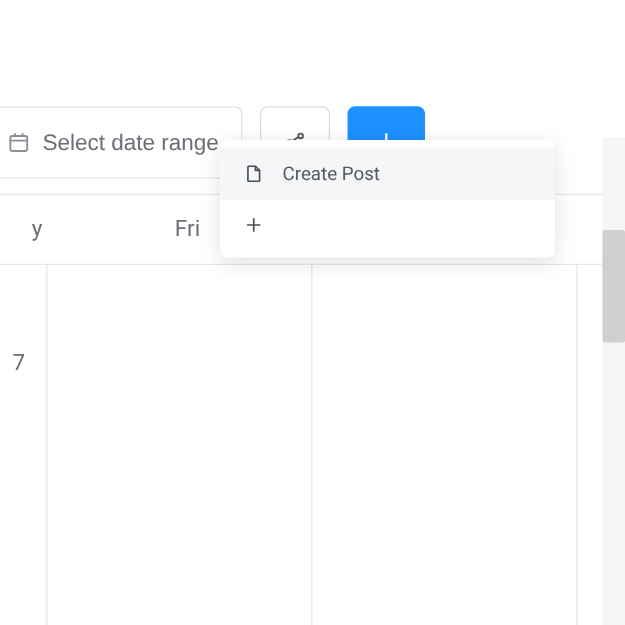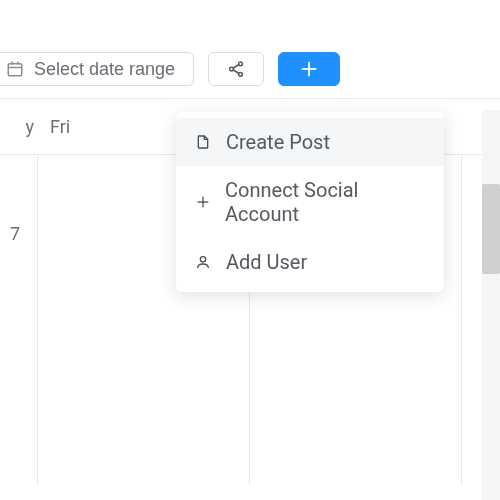--- a/index.html
+++ b/index.html
@@ -18,28 +18,29 @@
     display: flex;
     gap: 14px;
     padding: 52px 12px 12px 0;
     align-items: center;
     justify-content: flex-start;
   }
   .btn {
     display: inline-flex;
     align-items: center;
     gap: 10px;
-    height: 34px;
+    height: 58px;
     padding: 0 18px;
     border: 1px solid #d9dde2;
     border-radius: 6px;
     background: #fff;
     font-size: 18px;
     color: #6a6f76;
     cursor: pointer;
+    margin-top: 33px;
   }
   .btn-daterange { border-left: none; border-top-left-radius: 0; border-bottom-left-radius: 0; padding-left: 6px; }
   .btn-primary {
     background: #1e90ff;
     border-color: #1e90ff;
     color: #fff;
     width: 62px;
     justify-content: center;
     padding: 0;
   }
@@ -104,21 +105,21 @@
     border-radius: 6px;
     box-shadow: 0 4px 18px rgba(0,0,0,0.12);
     padding: 6px 0;
     z-index: 10;
   }
   .menu-item {
     display: flex;
     align-items: center;
     gap: 14px;
     padding: 12px 18px;
-    font-size: 20px;
+    font-size: 15px;
     color: #555a60;
     cursor: pointer;
   }
   .menu-item:first-child { background: #f5f6f7; }
   .menu-item .icon { width: 18px; color: #4a4f55; }
 
   svg { display: block; }
 </style>
 </head>
 <body>
@@ -154,21 +155,21 @@
         <line x1="12" y1="4" x2="12" y2="20"></line>
         <line x1="4" y1="12" x2="20" y2="12"></line>
       </svg>
     </span>
   </button>
 </div>
 
 <div class="calendar">
   <div class="cal-head">
     <div class="cell partial">y</div>
-    <div class="cell" style=""><span>Fri</span></div>
+    <div class="cell" style="text-align:center;"><span>Fri</span></div>
     <div class="cell"></div>
     <div class="cell partial"></div>
   </div>
   <div class="cal-body">
     <div class="col partial">
       <span class="num">7</span>
     </div>
     <div class="col"></div>
     <div class="col"></div>
     <div class="col partial">
@@ -190,24 +191,14 @@
     </span>
     <span>Create Post</span>
   </div>
   <div class="menu-item">
     <span class="icon">
       <svg width="16" height="16" viewBox="0 0 24 24" fill="none" stroke="#4a4f55" stroke-width="2">
         <line x1="12" y1="4" x2="12" y2="20"></line>
         <line x1="4" y1="12" x2="20" y2="12"></line>
       </svg>
     </span>
-    <span>Connect Social Account</span>
-  </div>
-  <div class="menu-item">
-    <span class="icon">
-      <svg width="16" height="16" viewBox="0 0 24 24" fill="none" stroke="#4a4f55" stroke-width="2">
-        <circle cx="12" cy="8" r="4"></circle>
-        <path d="M4 21c0-4 4-6 8-6s8 2 8 6"></path>
-      </svg>
-    </span>
-    <span>Add User</span>
   </div>
 </div>
 
 </body></html>

